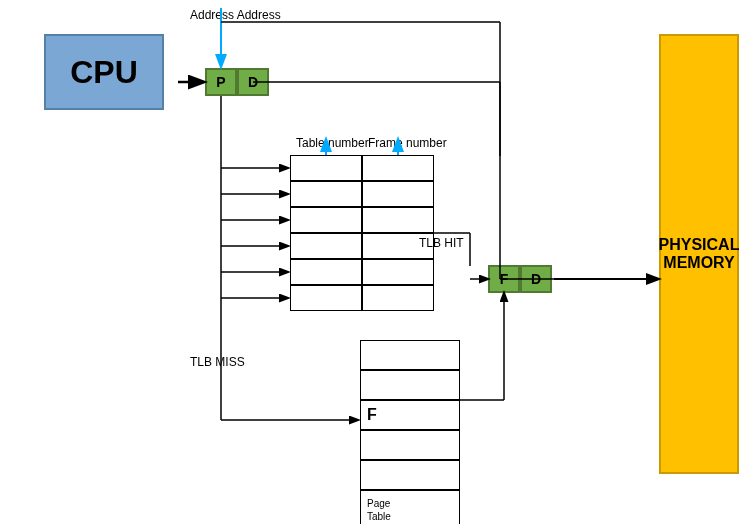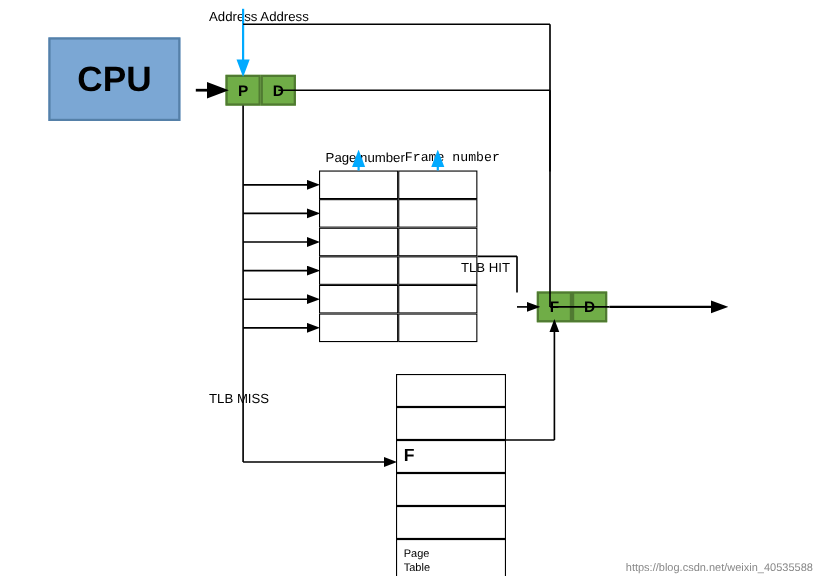--- a/index.html
+++ b/index.html
@@ -138,20 +138,26 @@
   </style>
 </head>
 <body>
 
 <div class="diagram-container">
 
   <div class="cpu-box">
     <span class="cpu-label">CPU</span>
   </div>
 
+  <div class="phys-mem-box">
+    <div style="text-align:center;">
+      <div class="phys-mem-label">PHYSICAL</div>
+      <div class="phys-mem-label">MEMORY</div>
+    </div>
+  </div>
 
   <div class="label" style="left:190px; top:8px;">Address Address</div>
 
   <div class="pd-container">
     <div class="p-box">P</div>
     <div class="d-box">D</div>
   </div>
 
   <div class="tlb-table">
     <div class="tlb-row">
@@ -173,23 +179,23 @@
     <div class="tlb-row">
       <div class="tlb-cell"></div>
       <div class="tlb-cell"></div>
     </div>
     <div class="tlb-row">
       <div class="tlb-cell"></div>
       <div class="tlb-cell"></div>
     </div>
   </div>
 
-  <div class="label" style="left:296px; top:136px;">Page number</div>
-
-  <div class="label" style="left:368px; top:136px;font-family:Liberation Mono, monospace;">Frame number</div>
+  <div class="label" style="left:296px; top:136px;">Table number</div>
+
+  <div class="label" style="left:368px; top:136px;">Frame number</div>
 
   <div class="label" style="left:419px; top:236px;">TLB HIT</div>
 
   <div class="label" style="left:190px; top:355px;">TLB MISS</div>
 
   <div class="fd-output">
     <div class="f-box">F</div>
     <div class="fd-box">D</div>
   </div>
 
@@ -211,21 +217,20 @@
     <div class="pt-row">
       <div class="pt-cell"></div>
     </div>
     <div class="pt-row">
       <div class="pt-cell" style="display:flex;align-items:center;padding-left:6px;height:40px;">
         <span style="font-size:10px; line-height:1.3;">Page<br>Table</span>
       </div>
     </div>
   </div>
 
-  <div class="watermark">https://blog.csdn.net/weixin_40535588</div>
 
   <svg class="arrow-svg">
     <defs>
       <marker id="arrowBlack" markerWidth="8" markerHeight="8" refX="6" refY="3" orient="auto">
         <path d="M0,0 L0,6 L8,3 z" fill="#000"></path>
       </marker>
       <marker id="arrowBlue" markerWidth="8" markerHeight="8" refX="6" refY="3" orient="auto">
         <path d="M0,0 L0,6 L8,3 z" fill="#00AAFF"></path>
       </marker>
       <marker id="arrowBlackUp" markerWidth="8" markerHeight="8" refX="3" refY="6" orient="auto">

